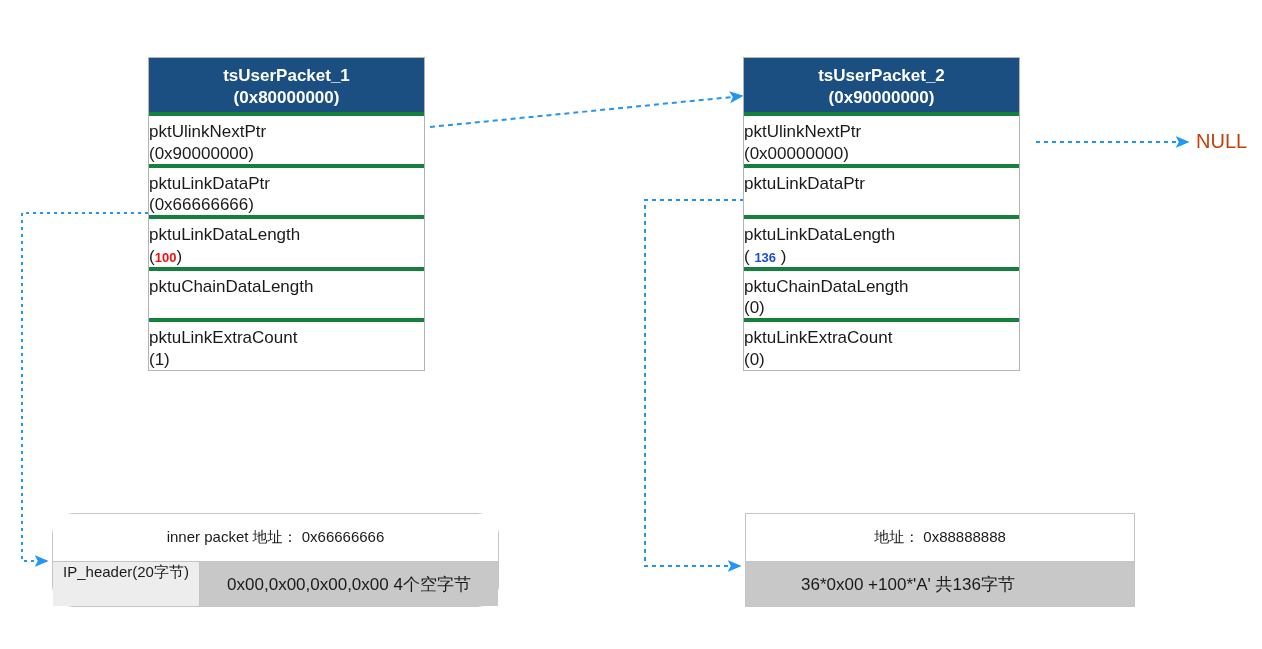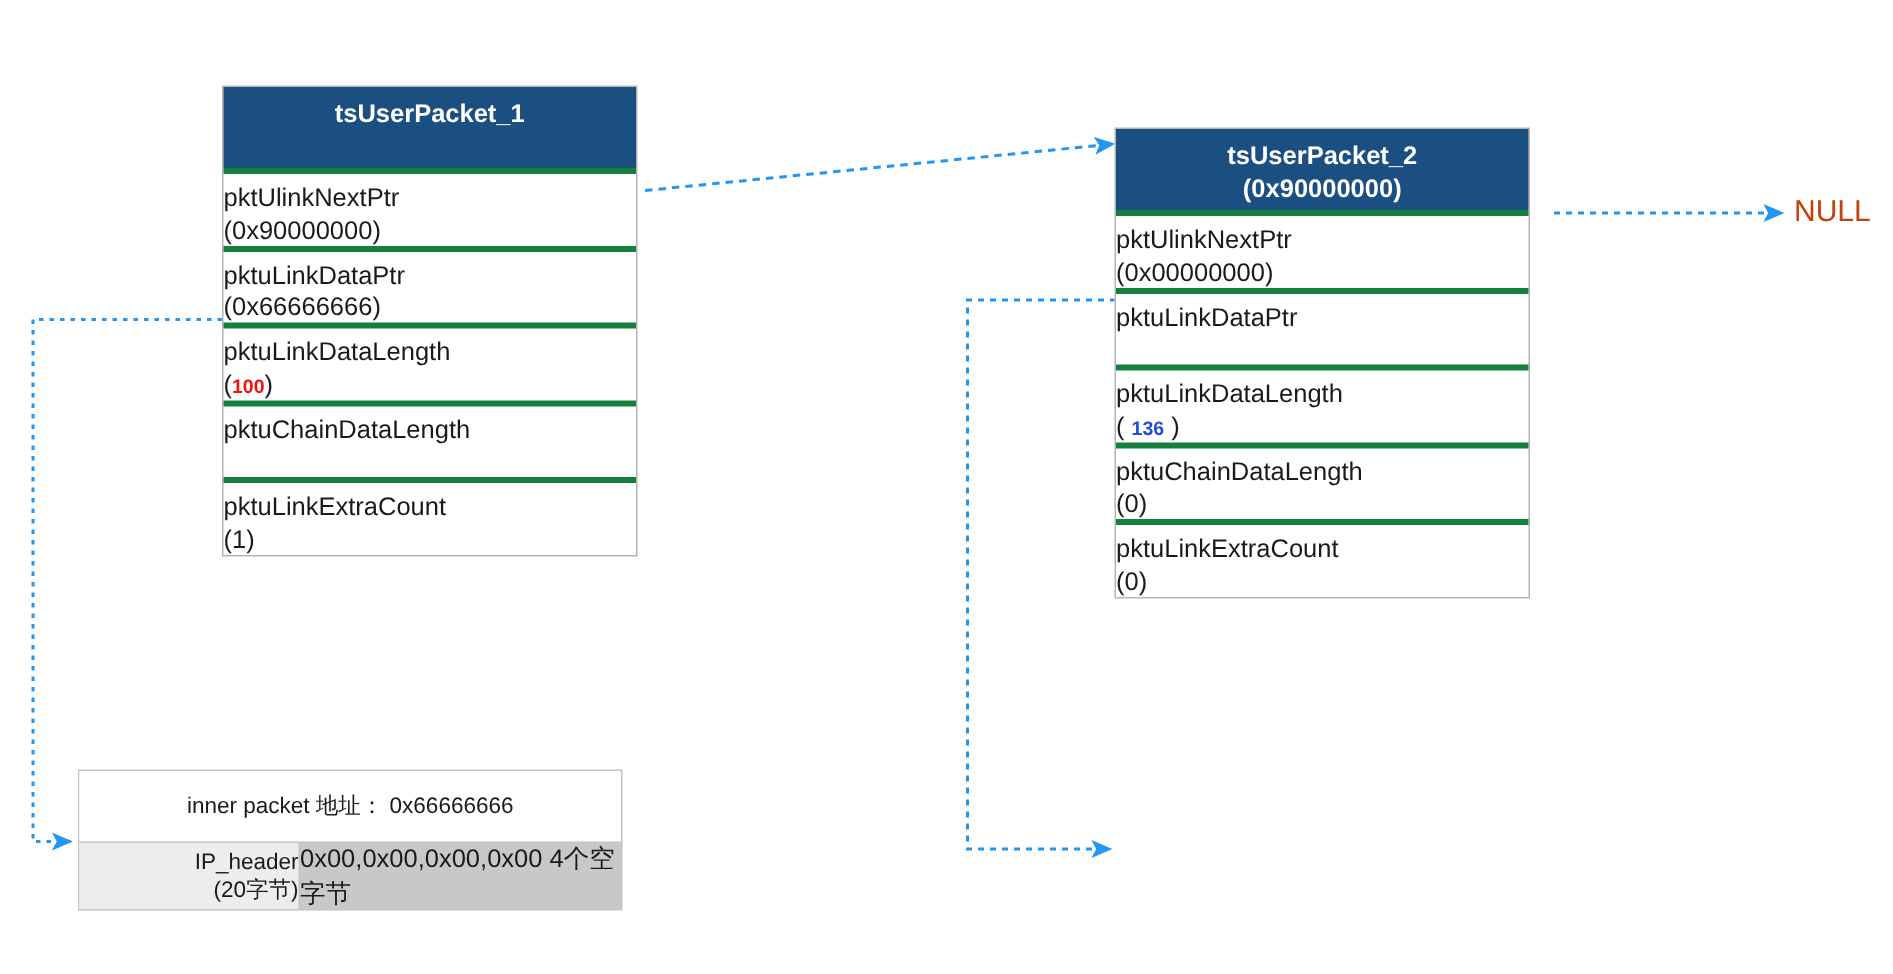--- a/index.html
+++ b/index.html
@@ -76,22 +76,22 @@
     height: 45px;
     display: flex;
     border-top: 1px solid #c4c4c4;
     box-sizing: border-box;
   }
   .mem-cell-hdr {
     width: 147px;
     background: #ededed;
     border-right: 1px solid #c4c4c4;
     display: flex;
-    flex-direction: column;
-    align-items: flex-end;
+    flex-direction: row;
+    align-items: flex-start;
     justify-content: center;
     font-size: 15px;
     line-height: 1.3;
     color: #1a1a1a;
     box-sizing: border-box;
   }
   .mem-cell-data {
     flex: 1;
     background: #c8c8c8;
     display: flex;
@@ -140,20 +140,21 @@
     <path d="M1036,142 L1188,142" stroke="#2196f3" stroke-width="2" fill="none" stroke-dasharray="4,4" marker-end="url(#ah)"></path>
 
     <path d="M148,213 L22,213 L22,561 L47,561" stroke="#2196f3" stroke-width="2" fill="none" stroke-dasharray="3,4" marker-end="url(#ah)"></path>
 
     <path d="M744,200 L645,200 L645,566 L740,566" stroke="#2196f3" stroke-width="2" fill="none" stroke-dasharray="4,4" marker-end="url(#ah)"></path>
   </svg>
 
   <div class="struct" style="left:148px; top:57px; width:277px;">
     <div class="struct-header">
       <span>tsUserPacket_1</span>
+      <span class="rv">(0x80000000)</span>
     </div>
 
     <div class="struct-row">
       <span>pktUlinkNextPtr</span>
       <span class="rv">(0x90000000)</span>
     </div>
 
     <div class="struct-row">
       <span>pktuLinkDataPtr</span>
       <span class="rv">(0x66666666)</span>
@@ -167,21 +168,21 @@
     <div class="struct-row">
       <span>pktuChainDataLength</span>
     </div>
 
     <div class="struct-row">
       <span>pktuLinkExtraCount</span>
       <span class="rv">(1)</span>
     </div>
   </div>
 
-  <div class="struct" style="left:743px; top:57px; width:277px;margin-top:28px;">
+  <div class="struct" style="left:743px; top:57px; width:277px;">
     <div class="struct-header">
       <span>tsUserPacket_2</span>
       <span class="rv">(0x90000000)</span>
     </div>
 
     <div class="struct-row">
       <span>pktUlinkNextPtr</span>
       <span class="rv">(0x00000000)</span>
     </div>
 
@@ -200,25 +201,31 @@
     </div>
 
     <div class="struct-row">
       <span>pktuLinkExtraCount</span>
       <span class="rv">(0)</span>
     </div>
   </div>
 
   <div class="null-label" style="left:1196px; top:130px;">NULL</div>
 
-  <div class="memblock" style="left:52px; top:513px; width:363px;">
+  <div class="memblock" style="left:52px; top:513px; width:447px;border-radius:22px;">
     <div class="mem-addr">inner packet 地址： 0x66666666</div>
     <div class="mem-body">
       <div class="mem-cell-hdr">
         <span>IP_header</span>
         <span>(20字节)</span>
       </div>
       <div class="mem-cell-data">0x00,0x00,0x00,0x00 4个空字节</div>
     </div>
   </div>
 
+  <div class="memblock" style="left:745px; top:513px; width:390px;">
+    <div class="mem-addr">地址： 0x88888888</div>
+    <div class="mem-body single">
+      <div class="mem-cell-data left-ish">36*0x00 +100*'A' 共136字节</div>
+    </div>
+  </div>
 
 </div>
 
 </body></html>

